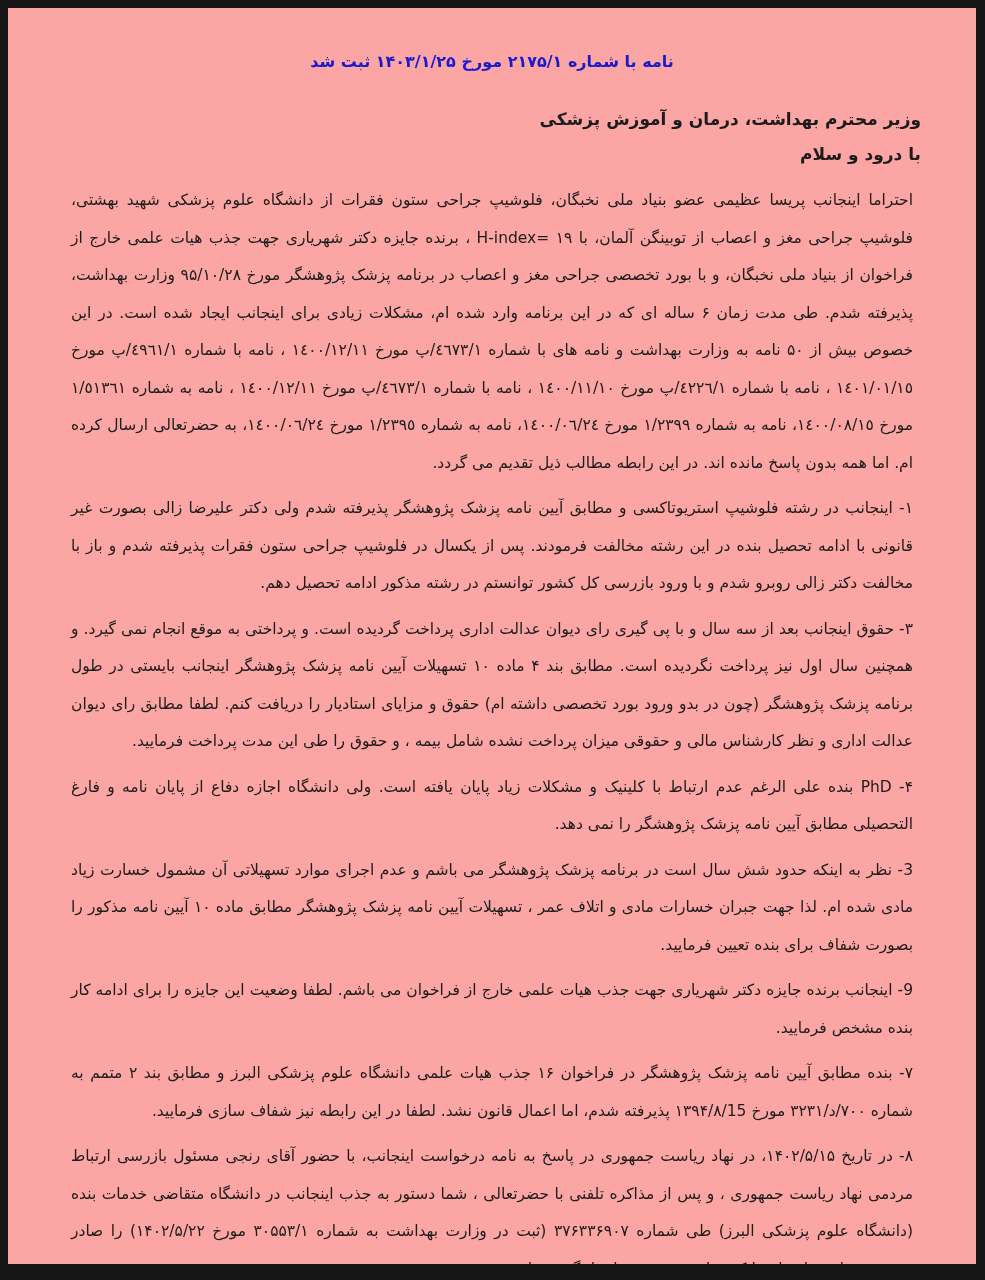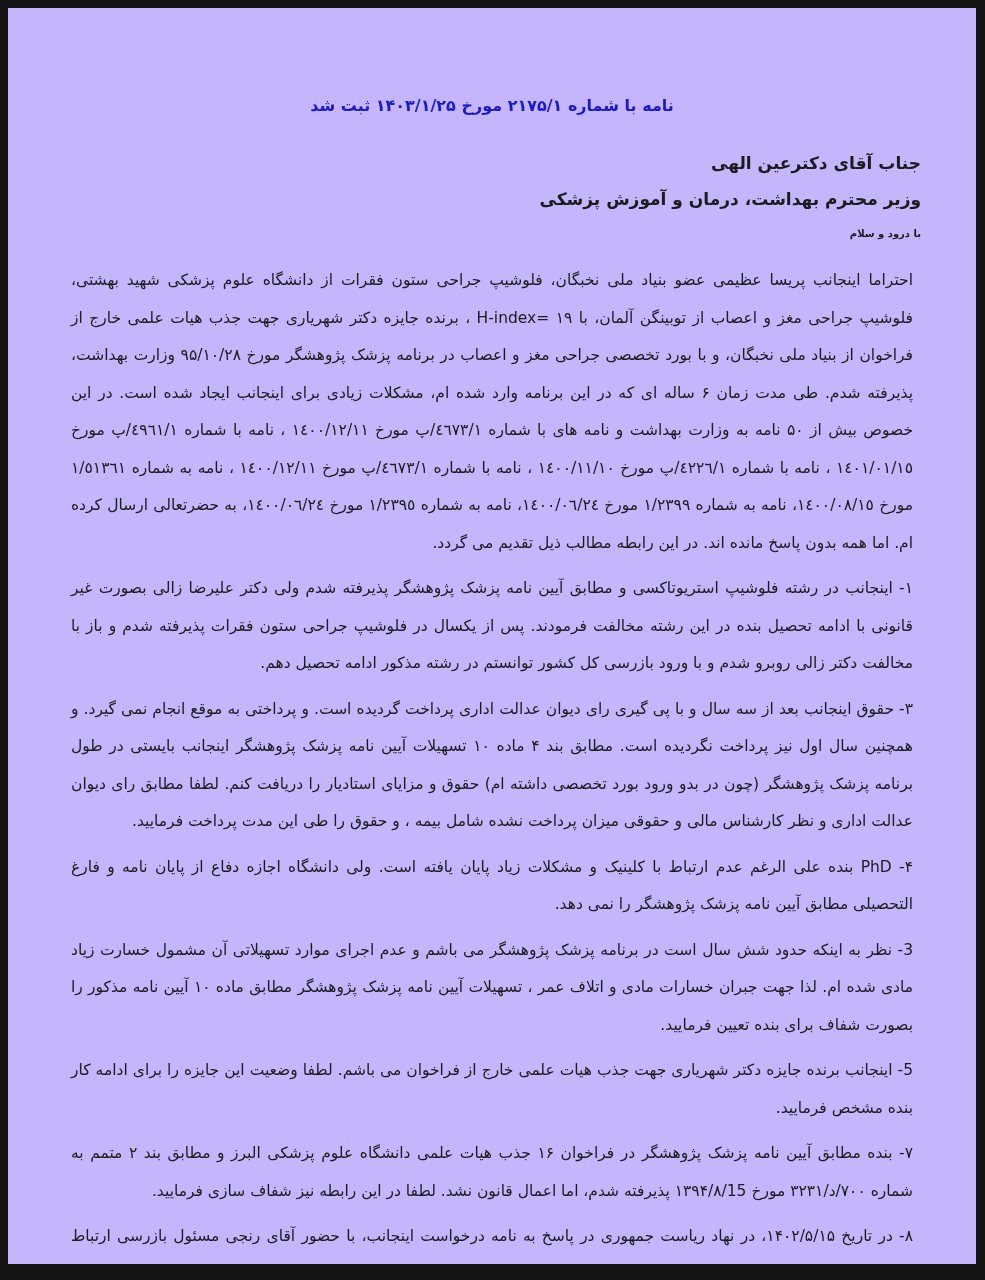--- a/index.html
+++ b/index.html
@@ -5,71 +5,70 @@
   html,body{margin:0;padding:0;}
   body{
     width:985px;height:1280px;
     background:#151515;
     position:relative;
     font-family:"DejaVu Sans", sans-serif;
   }
   .page{
     position:absolute;
     left:8px;top:8px;right:9px;bottom:16px;
-    background:#c4b5fd;
+    background:#fca5a5;
     direction:rtl;
     box-sizing:border-box;
-    padding:88px 55px 0 55px;
+    padding:44px 55px 0 55px;
     overflow:hidden;
   }
   .reg-line{
     text-align:center;
     font-weight:bold;
     font-size:16px;
     letter-spacing:0.3px;
     margin:0 0 30px 0;
   }
   .recipient-block{ color:#1c1c1c; }
   .recipient-name, .recipient-title{
     font-weight:bold;
     font-size:17px;
     line-height:36px;
   }
   .salutation{
     font-weight:bold;
-    font-size:10px;
+    font-size:17px;
     line-height:34px;
     margin-bottom:11px;
   }
   .letter-body p{
     margin:8px;
     color:#1c1c1c;
     font-size:15.5px;
     line-height:37.5px;
     text-align:justify;
     text-justify:inter-word;
   }
 </style>
 </head>
 <body>
 
 <div class="page">
 
   <div class="reg-line" style="color: rgb(26, 26, 205);">نامه با شماره ۲۱۷۵/۱ مورخ ۱۴۰۳/۱/۲۵ ثبت شد</div>
 
   <div class="recipient-block">
-    <div class="recipient-name">جناب آقای دکترعین الهی</div>
     <div class="recipient-title">وزیر محترم بهداشت، درمان و آموزش پزشکی</div>
     <div class="salutation">با درود و سلام</div>
   </div>
 
   <div class="letter-body">
     <p>احتراما اینجانب پریسا عظیمی عضو بنیاد ملی نخبگان، فلوشیپ جراحی ستون فقرات از دانشگاه علوم پزشکی شهید بهشتی، فلوشیپ جراحی مغز و اعصاب از توبینگن آلمان، با H-index= ۱۹ ، برنده جایزه دکتر شهریاری جهت جذب هیات علمی خارج از فراخوان از بنیاد ملی نخبگان، و با بورد تخصصی جراحی مغز و اعصاب در برنامه پزشک پژوهشگر مورخ ۹۵/۱۰/۲۸ وزارت بهداشت، پذیرفته شدم. طی مدت زمان ۶ ساله ای که در این برنامه وارد شده ام، مشکلات زیادی برای اینجانب ایجاد شده است. در این خصوص بیش از ۵۰ نامه به وزارت بهداشت و نامه های با شماره ٤٦٧٣/١/پ مورخ ١٤٠٠/١٢/١١ ، نامه با شماره ٤٩٦١/١/پ مورخ ١٤٠١/٠١/١٥ ، نامه با شماره ٤٢٢٦/١/پ مورخ ١٤٠٠/١١/١٠ ، نامه با شماره ٤٦٧٣/١/پ مورخ ١٤٠٠/١٢/١١ ، نامه به شماره ١/٥١٣٦١ مورخ ١٤٠٠/٠٨/١٥، نامه به شماره ١/٢٣٩٩ مورخ ١٤٠٠/٠٦/٢٤، نامه به شماره ١/٢٣٩٥ مورخ ١٤٠٠/٠٦/٢٤، به حضرتعالی ارسال کرده ام. اما همه بدون پاسخ مانده اند. در این رابطه مطالب ذیل تقدیم می گردد.</p>
     <p>۱- اینجانب در رشته فلوشیپ استریوتاکسی و مطابق آیین نامه پزشک پژوهشگر پذیرفته شدم ولی دکتر علیرضا زالی بصورت غیر قانونی با ادامه تحصیل بنده در این رشته مخالفت فرمودند. پس از یکسال در فلوشیپ جراحی ستون فقرات پذیرفته شدم و باز با مخالفت دکتر زالی روبرو شدم و با ورود بازرسی کل کشور توانستم در رشته مذکور ادامه تحصیل دهم.</p>
     <p>۳- حقوق اینجانب بعد از سه سال و با پی گیری رای دیوان عدالت اداری پرداخت گردیده است. و پرداختی به موقع انجام نمی گیرد. و همچنین سال اول نیز پرداخت نگردیده است. مطابق بند ۴ ماده ۱۰ تسهیلات آیین نامه پزشک پژوهشگر اینجانب بایستی در طول برنامه پزشک پژوهشگر (چون در بدو ورود بورد تخصصی داشته ام) حقوق و مزایای استادیار را دریافت کنم. لطفا مطابق رای دیوان عدالت اداری و نظر کارشناس مالی و حقوقی میزان پرداخت نشده شامل بیمه ، و حقوق را طی این مدت پرداخت فرمایید.</p>
     <p>۴- PhD بنده علی الرغم عدم ارتباط با کلینیک و مشکلات زیاد پایان یافته است. ولی دانشگاه اجازه دفاع از پایان نامه و فارغ التحصیلی مطابق آیین نامه پزشک پژوهشگر را نمی دهد.</p>
     <p>3- نظر به اینکه حدود شش سال است در برنامه پزشک پژوهشگر می باشم و عدم اجرای موارد تسهیلاتی آن مشمول خسارت زیاد مادی شده ام. لذا جهت جبران خسارات مادی و اتلاف عمر ، تسهیلات آیین نامه پزشک پژوهشگر مطابق ماده ۱۰ آیین نامه مذکور را بصورت شفاف برای بنده تعیین فرمایید.</p>
-    <p>5- اینجانب برنده جایزه دکتر شهریاری جهت جذب هیات علمی خارج از فراخوان می باشم. لطفا وضعیت این جایزه را برای ادامه کار بنده مشخص فرمایید.</p>
+    <p>9- اینجانب برنده جایزه دکتر شهریاری جهت جذب هیات علمی خارج از فراخوان می باشم. لطفا وضعیت این جایزه را برای ادامه کار بنده مشخص فرمایید.</p>
     <p>۷- بنده مطابق آیین نامه پزشک پژوهشگر در فراخوان ۱۶ جذب هیات علمی دانشگاه علوم پزشکی البرز و مطابق بند ۲ متمم به شماره ۷۰۰/د/۳۲۳۱ مورخ ۱۳۹۴/۸/15 پذیرفته شدم، اما اعمال قانون نشد. لطفا در این رابطه نیز شفاف سازی فرمایید.</p>
     <p>۸- در تاریخ ۱۴۰۲/۵/۱۵، در نهاد ریاست جمهوری در پاسخ به نامه درخواست اینجانب، با حضور آقای رنجی مسئول بازرسی ارتباط مردمی نهاد ریاست جمهوری ، و پس از مذاکره تلفنی با حضرتعالی ، شما دستور به جذب اینجانب در دانشگاه متقاضی خدمات بنده (دانشگاه علوم پزشکی البرز) طی شماره ۳۷۶۳۳۶۹۰۷ (ثبت در وزارت بهداشت به شماره ۳۰۵۵۳/۱ مورخ ۱۴۰۲/۵/۲۲) را صادر فرمودید. ولی متاسفانه تا کنون این دستور نیز اجرا نگردیده است.</p>
   </div>
 
 </div>
 
 </body></html>

